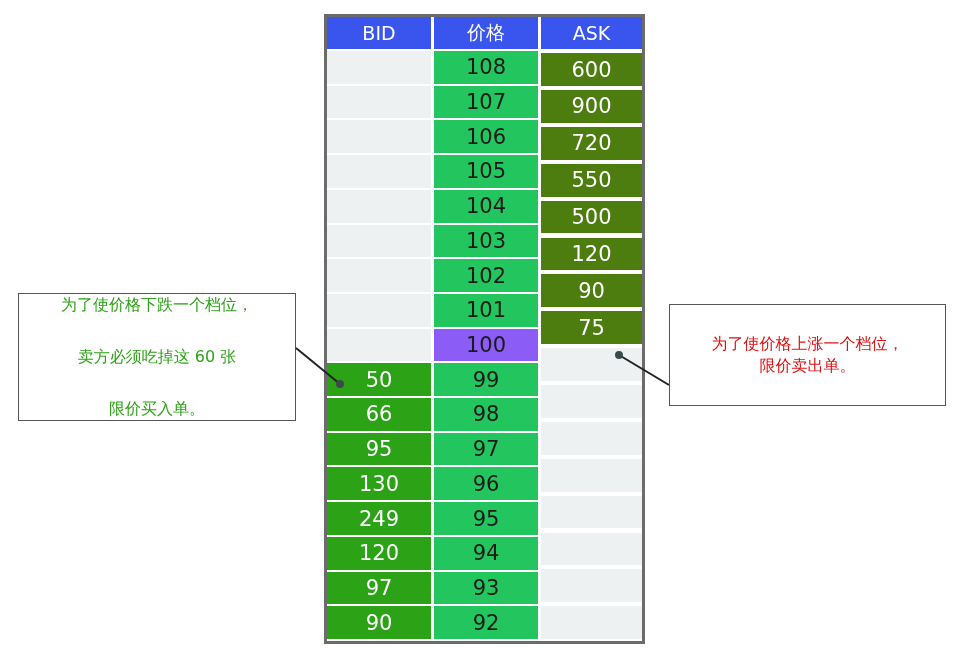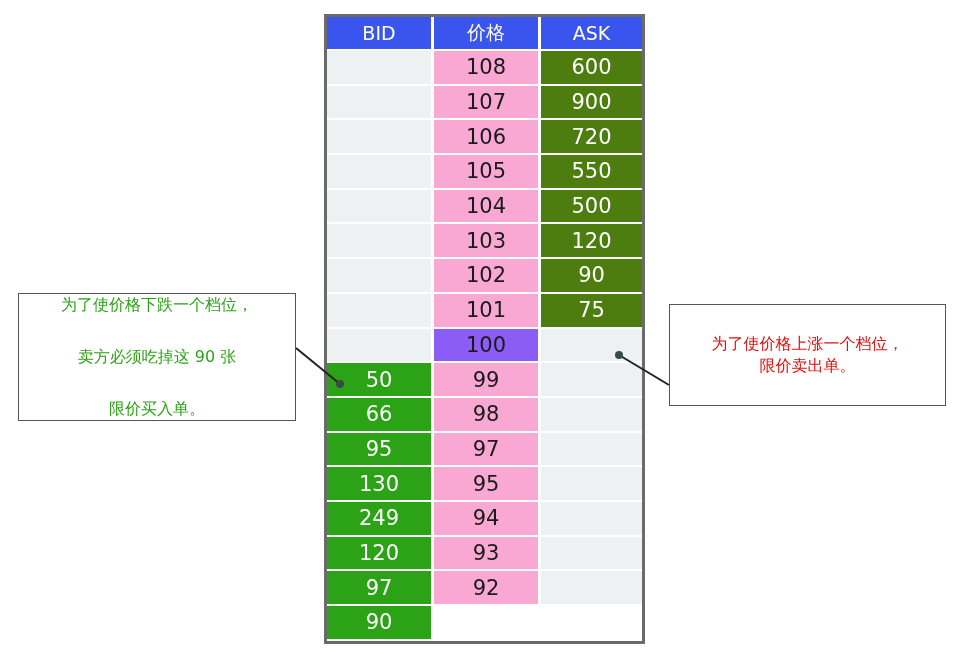--- a/index.html
+++ b/index.html
@@ -2,28 +2,28 @@
 <html><head>
 <meta charset="utf-8">
 <style>
   html, body { margin:0; padding:0; }
   body { width:963px; height:664px; background:#ffffff; position:relative; overflow:hidden;
          font-family:"DejaVu Sans","Liberation Sans",sans-serif; }
   .book { position:absolute; left:324px; top:14px; width:321px; height:630px;
           background:#6b6b6b; box-sizing:border-box; padding:3px; }
   .grid { width:100%; height:100%; background:#ffffff; display:grid;
           grid-template-columns: 104px 3px 104px 3px 101px; }
-  .col { display:flex; flex-direction:column; }
+  .col { display:flex; flex-direction:column;justify-content:space-between; }
   .sep { background:#ffffff; }
   .hdr { height:32px; background:#3a55ee; color:#ffffff; font-size:19px;
          display:flex; align-items:center; justify-content:center; border-bottom:2px solid #fff; box-sizing:content-box;}
   .cell { height:32.7px; display:flex; align-items:center; justify-content:center;
           font-size:21px; border-bottom:2px solid #ffffff; box-sizing:content-box; }
   .empty { background:#eef1f1; }
-  .price { background:#f9a8d4; color:#1a1a1a; }
+  .price { background:#22c55e; color:#1a1a1a; }
   .cur { background:#8b5cf6; color:#1a1a1a; }
   .ask { background:#4d7c0f; color:#ffffff; }
   .bid { background:#2ca216; color:#ffffff; }
   .note { position:absolute; background:#fff; border:1.5px solid #555; box-sizing:border-box;
           display:flex; flex-direction:column; align-items:center; justify-content:center;
           font-size:16px; line-height:22px; }
   .note.left { left:18px; top:293px; width:278px; height:128px; color:#2ca216;justify-content:space-between; }
   .note.right { left:669px; top:304px; width:277px; height:102px; color:#e01010; }
   .note span { display:block; white-space:pre; }
   svg.lines { position:absolute; left:0; top:0; pointer-events:none; }
@@ -61,20 +61,21 @@
         <div class="cell price">106</div>
         <div class="cell price">105</div>
         <div class="cell price">104</div>
         <div class="cell price">103</div>
         <div class="cell price">102</div>
         <div class="cell price">101</div>
         <div class="cell cur">100</div>
         <div class="cell price">99</div>
         <div class="cell price">98</div>
         <div class="cell price">97</div>
+        <div class="cell price">96</div>
         <div class="cell price">95</div>
         <div class="cell price">94</div>
         <div class="cell price">93</div>
         <div class="cell price">92</div>
       </div>
     <div class="sep"></div>
     <div class="col" id="col-ask">
       <div class="hdr">ASK</div>
     <div class="cell ask">600</div>
         <div class="cell ask">900</div>
@@ -91,21 +92,21 @@
         <div class="cell empty"></div>
         <div class="cell empty"></div>
         <div class="cell empty"></div>
         <div class="cell empty"></div>
       </div>
   </div>
 </div>
 
 <div class="note left">
   <span>为了使价格下跌一个档位，</span>
-  <span>卖方必须吃掉这 90 张</span>
+  <span>卖方必须吃掉这 60 张</span>
   <span>限价买入单。</span>
 </div>
 <div class="note right">
   <span>为了使价格上涨一个档位，</span>
   <span>限价卖出单。</span>
 </div>
 
 <svg class="lines" width="963" height="664">
   <line x1="296" y1="348" x2="340" y2="384" stroke="#222" stroke-width="2"></line>
   <circle cx="340" cy="384" r="4" fill="#3a4a4a"></circle>

